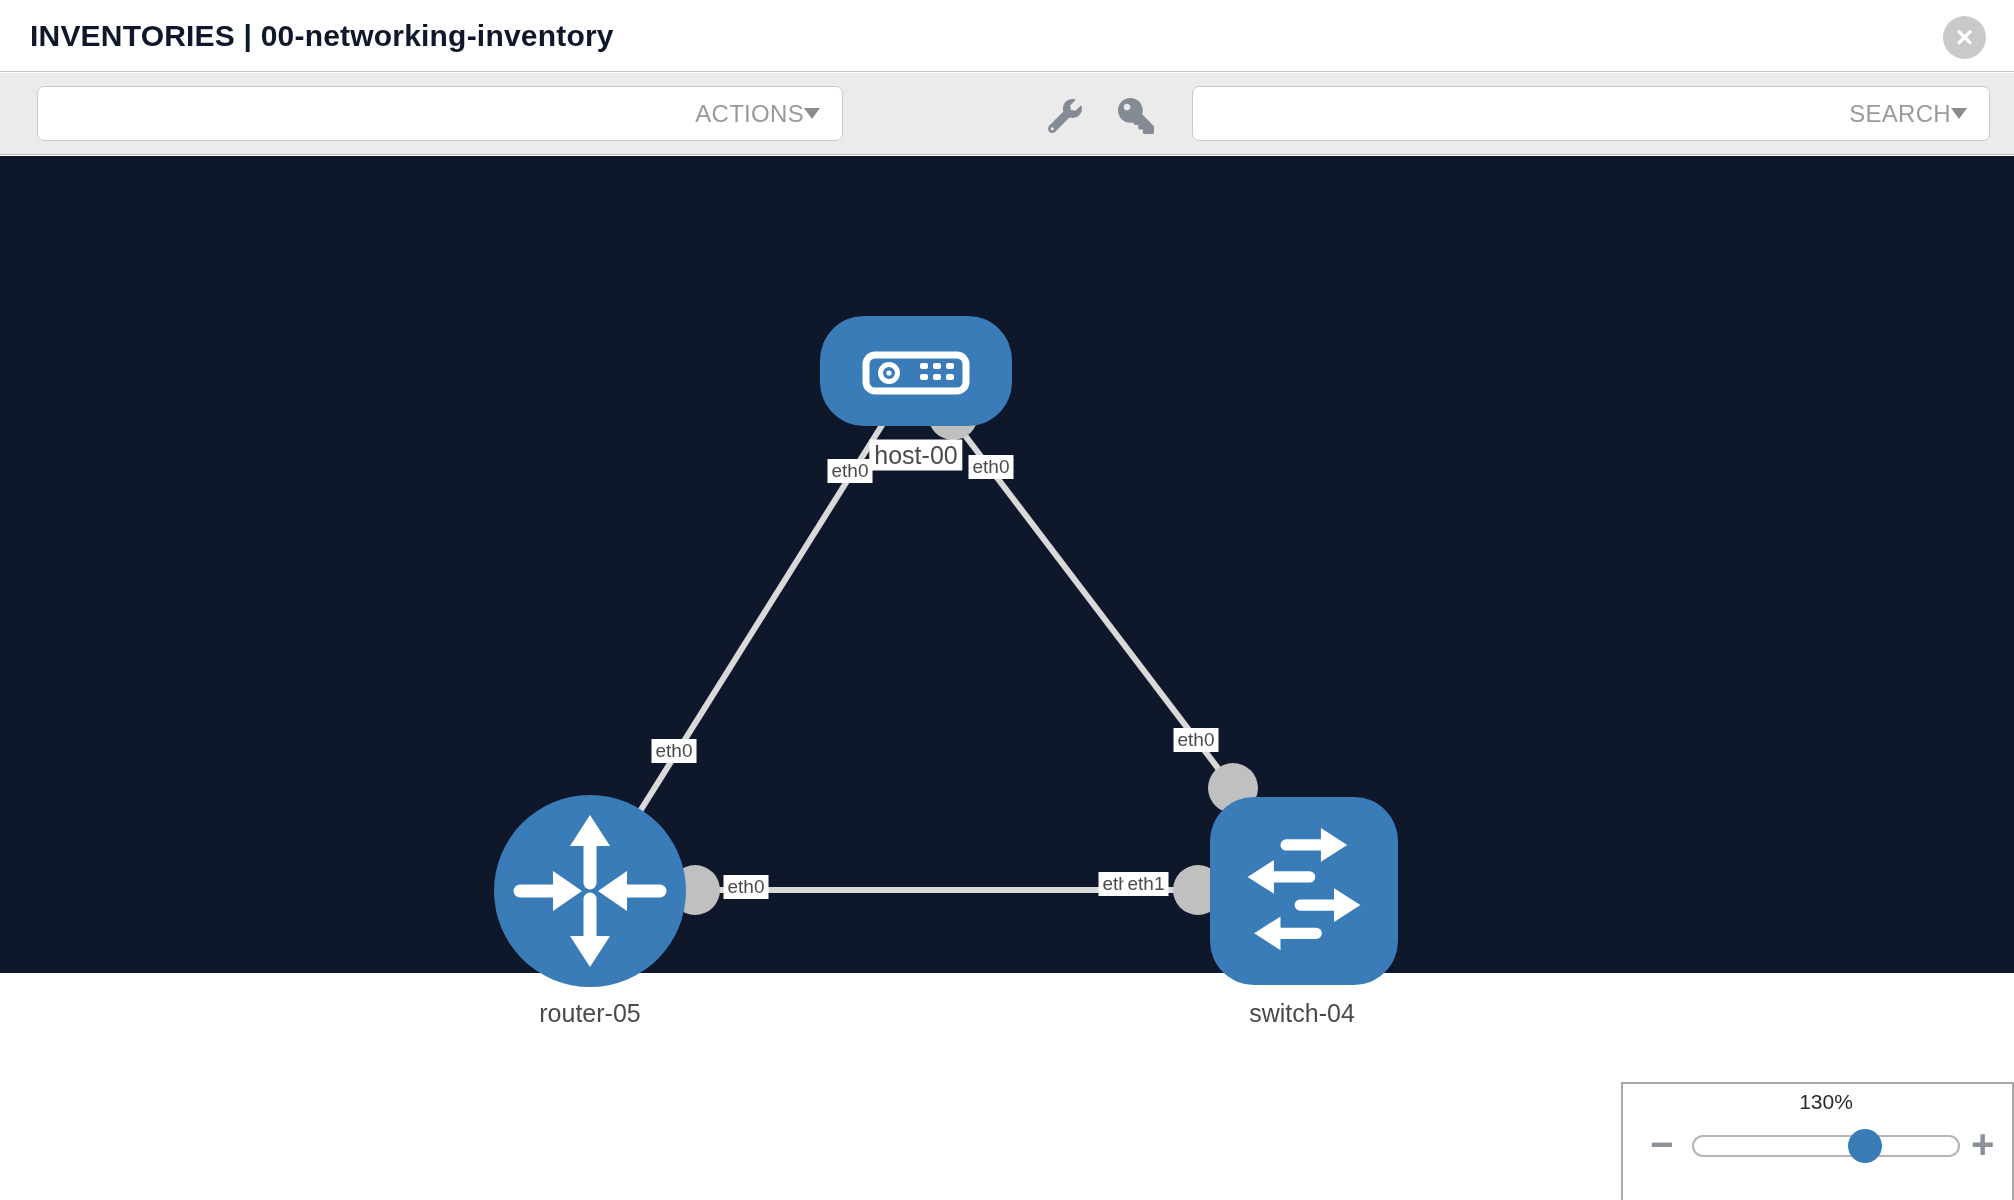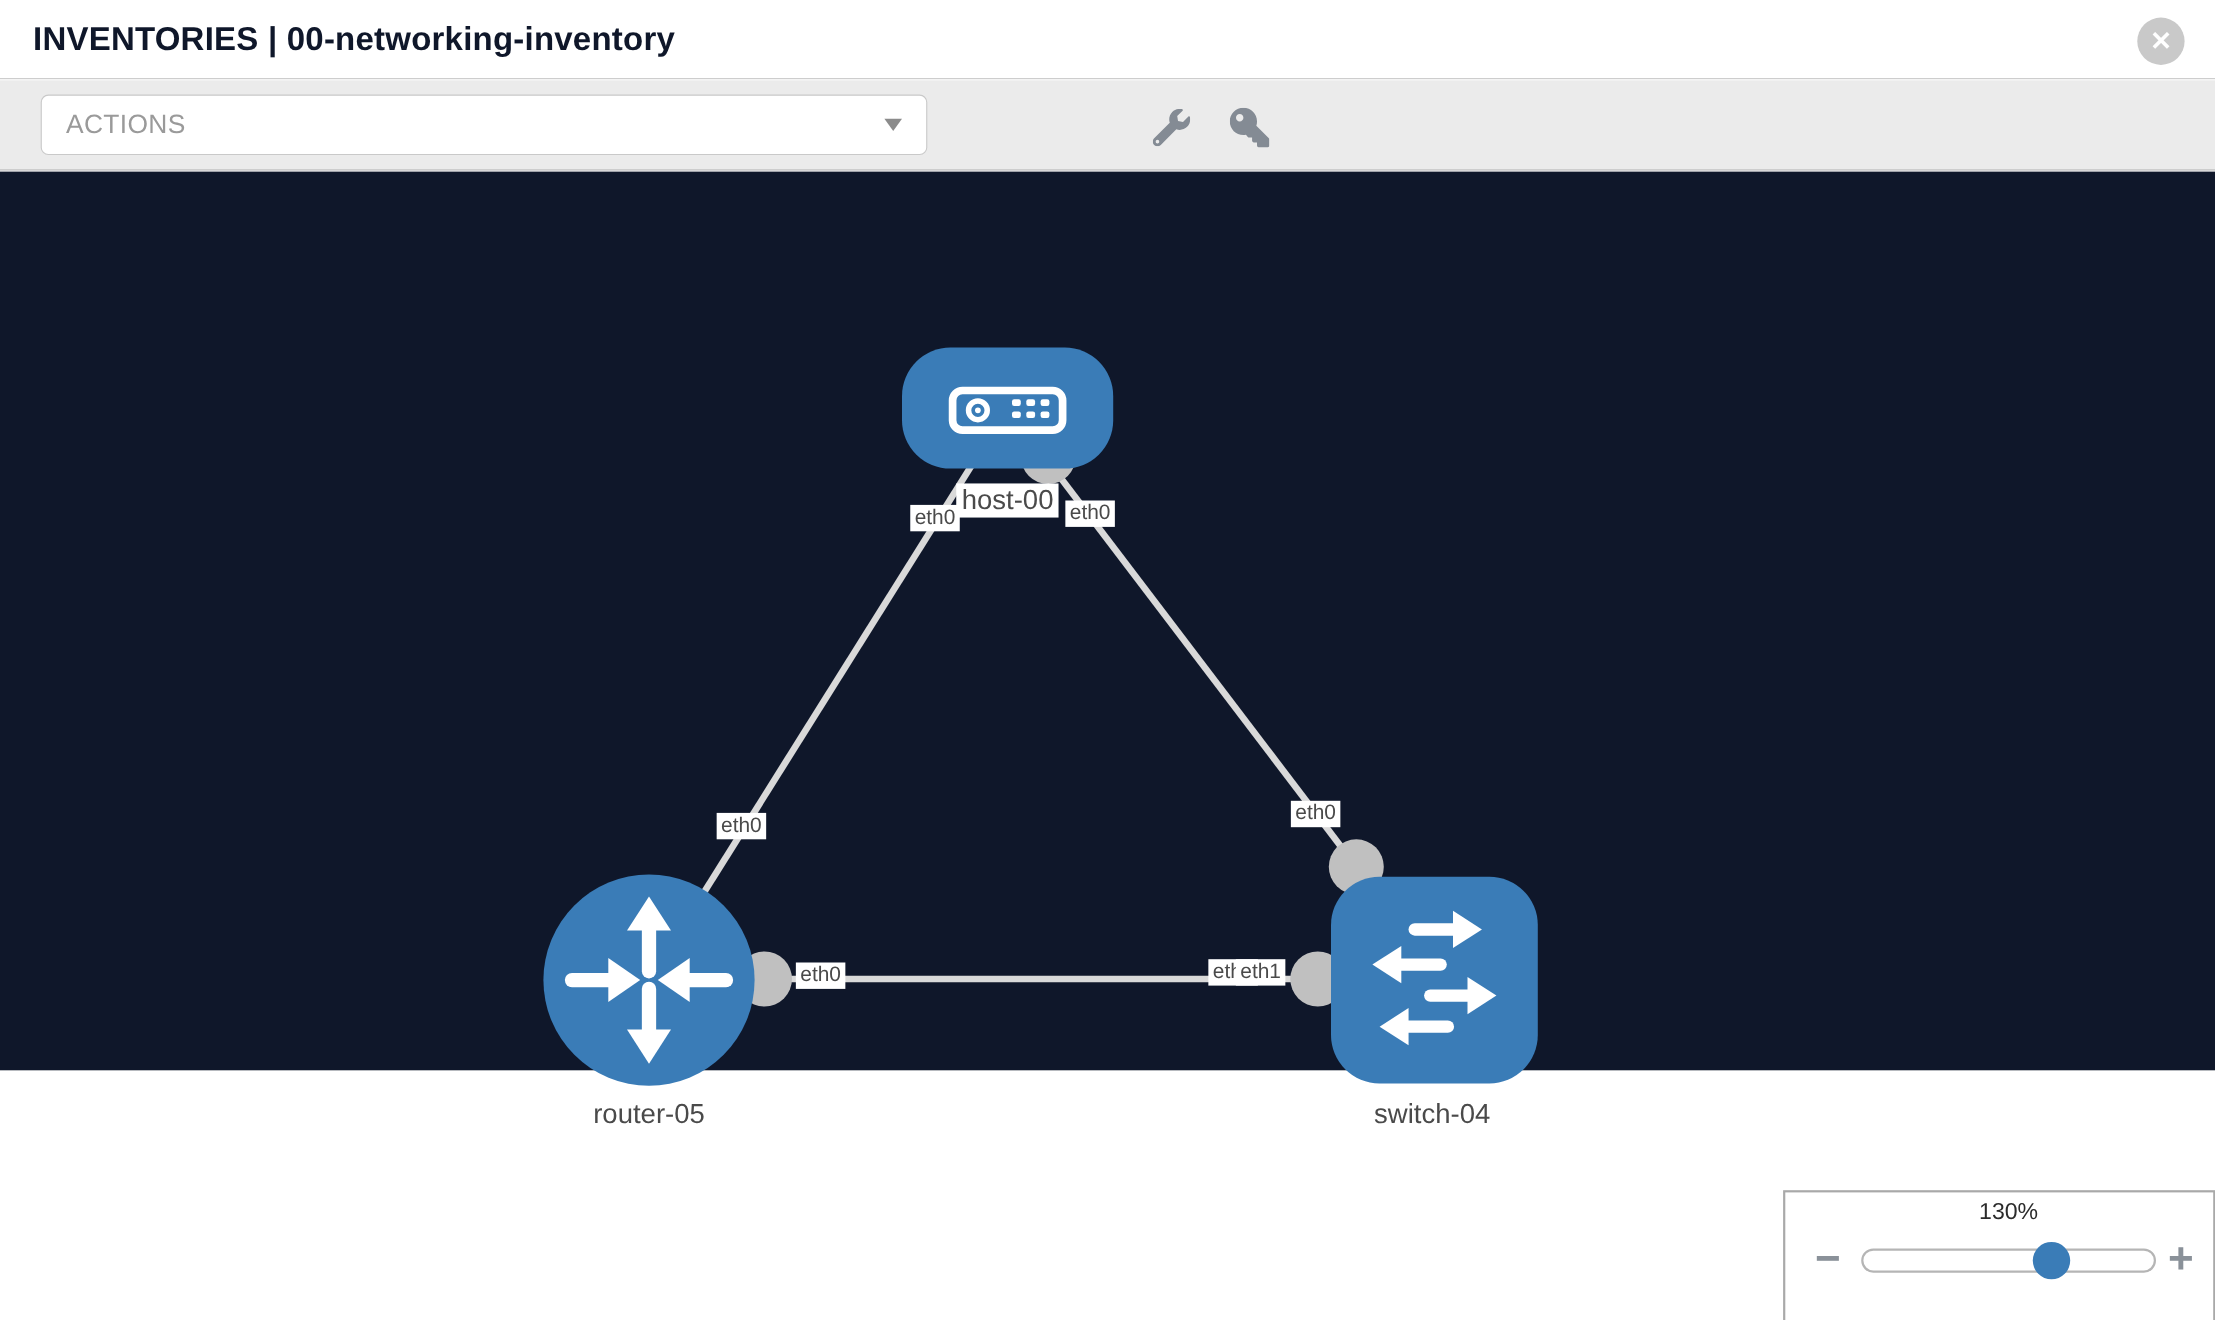--- a/index.html
+++ b/index.html
@@ -14,21 +14,21 @@
   .close-btn { position:absolute; left:1943px; top:16px; width:43px; height:43px;
     border-radius:50%; background:#c9c9c9; color:#fff; font-size:24px;
     font-weight:bold; display:flex; align-items:center; justify-content:center;
     cursor:pointer; }
 
   
   .toolbar { position:absolute; left:0; top:73px; width:2014px; height:82px;
     background:#ebebeb; border-bottom:1px solid #b9b9b9; }
   .dropdown { position:absolute; top:13px; height:55px; background:#fff;
     border:1px solid #c9c9c9; border-radius:7px; display:flex;
-    align-items:center; justify-content:space-between; padding:0 22px;
+    align-items:center; justify-content:flex-end; padding:0 22px;
     cursor:pointer; }
   .dd-label { font-size:24px; color:#9a9a9a; letter-spacing:.3px; }
   .caret { width:0; height:0; border-left:8px solid transparent;
     border-right:8px solid transparent; border-top:11px solid #8b8b8b; }
   .tool-icon { position:absolute; top:24px; width:38px; height:38px;
     display:flex; align-items:center; justify-content:center; cursor:pointer; }
   .tool-icon svg { fill:#848b94; }
 
   
   .canvas { position:absolute; left:0; top:156px; width:2014px; height:817px;
@@ -79,20 +79,24 @@
     <svg width="34" height="34" viewBox="0 0 512 512">
       <path d="M507.73 109.1c-2.24-9.03-13.54-12.09-20.12-5.51l-74.36 74.36-67.88-11.31-11.31-67.88 74.36-74.36c6.62-6.62 3.43-17.9-5.66-20.16-47.38-11.74-99.55.91-136.58 37.93-39.64 39.64-50.55 97.1-34.05 147.2L18.74 402.76c-24.99 24.99-24.99 65.51 0 90.5 24.99 24.99 65.51 24.99 90.5 0l213.21-213.21c50.12 16.71 107.47 5.68 147.37-34.22 37.07-37.07 49.7-89.32 37.91-136.73zM64 472c-13.25 0-24-10.75-24-24 0-13.26 10.75-24 24-24s24 10.74 24 24c0 13.25-10.75 24-24 24z"></path>
     </svg>
   </div>
   <div class="tool-icon" style="left:1117px;">
     <svg width="36" height="36" viewBox="0 0 512 512" style="transform:scaleX(-1);">
       <path d="M512 176.001C512 273.203 433.202 352 336 352c-11.22 0-22.19-1.062-32.827-3.069l-24.012 27.014A23.999 23.999 0 0 1 261.223 384H224v40c0 13.255-10.745 24-24 24h-40v40c0 13.255-10.745 24-24 24H24c-13.255 0-24-10.745-24-24v-78.059c0-6.365 2.529-12.47 7.029-16.971l161.802-161.802C163.108 213.814 160 195.271 160 176 160 78.798 238.797.001 335.999 0 433.488-.001 512 78.511 512 176.001zM336 128c0 26.51 21.49 48 48 48s48-21.49 48-48-21.49-48-48-48-48 21.49-48 48z"></path>
     </svg>
   </div>
 
+  <div class="dropdown" style="left:1192px; width:798px;">
+    <span class="dd-label">SEARCH</span>
+    <span class="caret"></span>
+  </div>
 </div>
 
 <div class="canvas">
 
   <svg class="links" width="2014" height="1044">
     <line x1="916" y1="215" x2="590" y2="735" stroke="#d9d9d9" stroke-width="6"></line>
     <line x1="916" y1="215" x2="1233" y2="632" stroke="#d9d9d9" stroke-width="6"></line>
     <line x1="695" y1="734" x2="1198" y2="734" stroke="#d9d9d9" stroke-width="6"></line>
   </svg>
 

